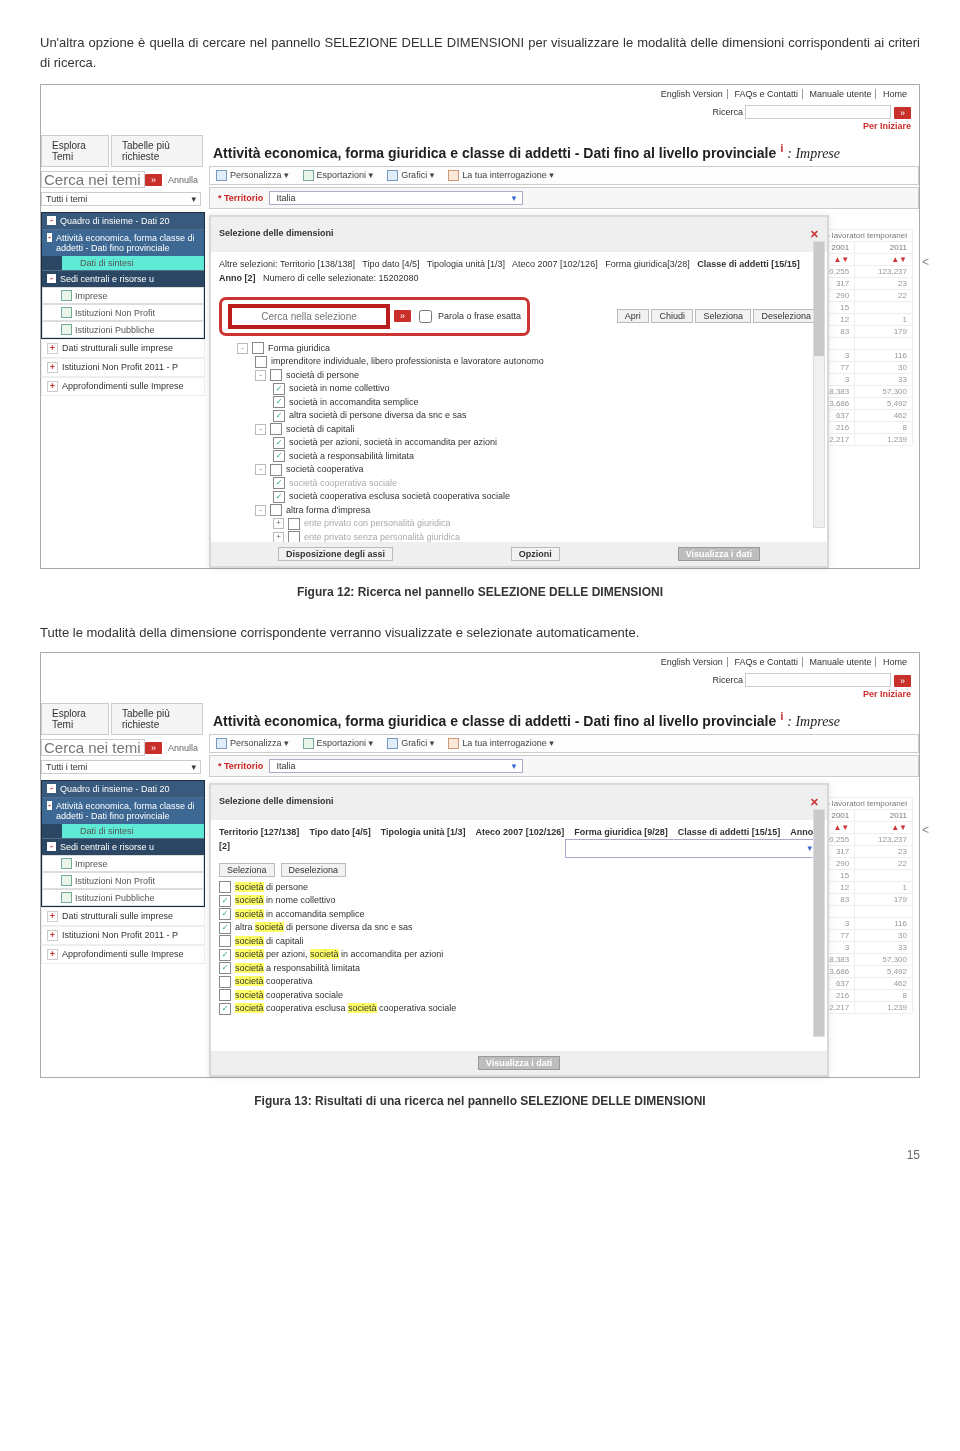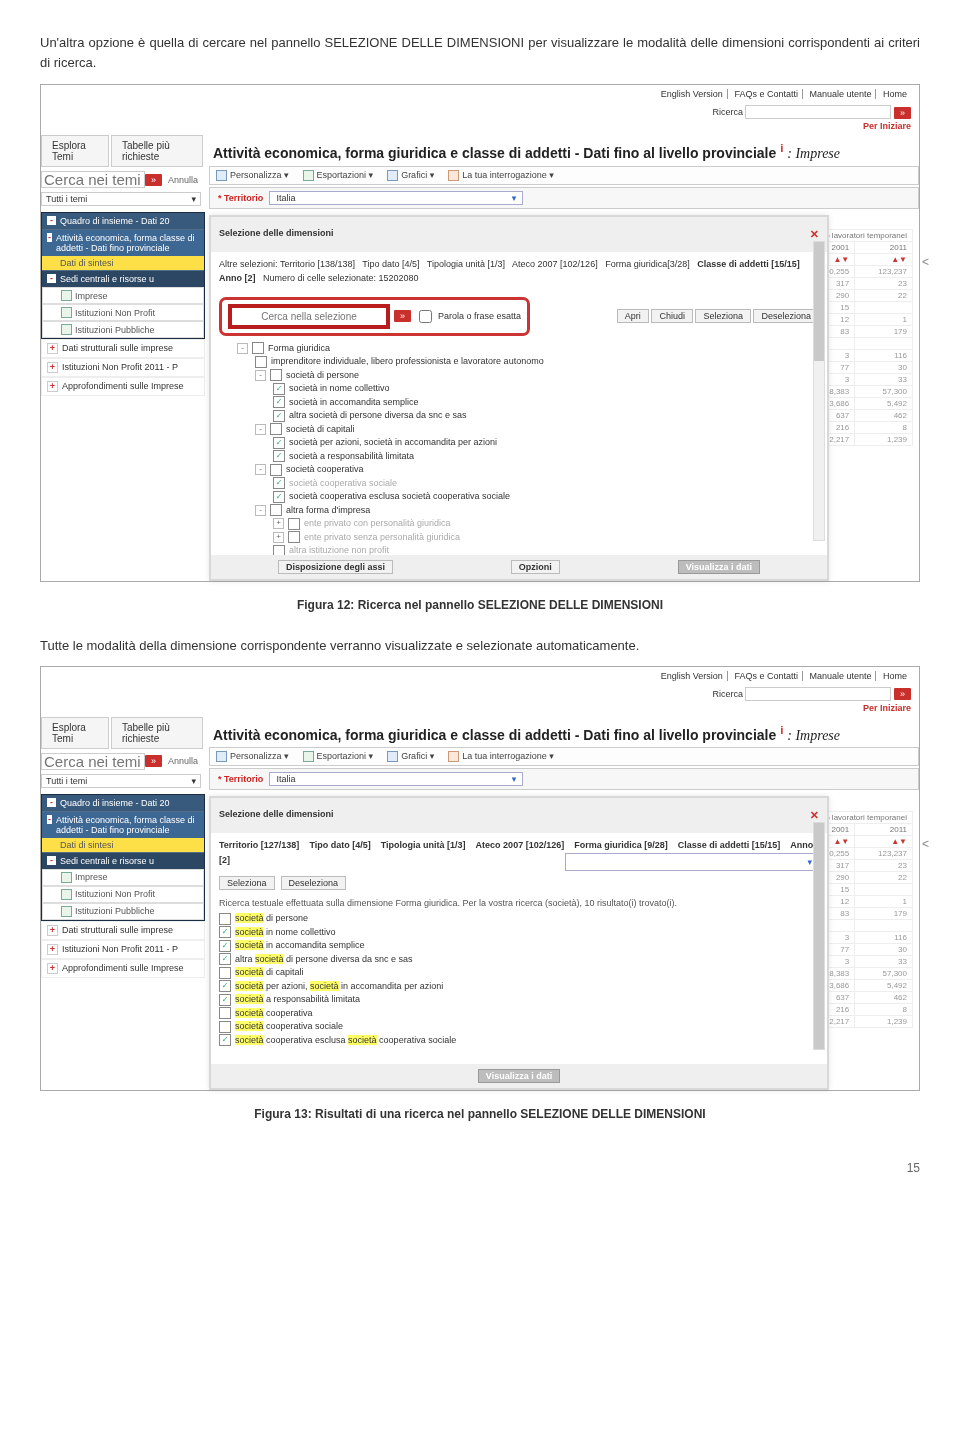--- a/index.html
+++ b/index.html
@@ -27,21 +27,21 @@
 .leftcol { width:164px; }
 .search-temi { display:flex; align-items:center; margin:4px 0; }
 .search-temi input { width:98px; border:1px solid #ccc; font-size:15px; height:13px; }
 .annulla { font-size:9px; color:#666; padding-left:6px; }
 .tuttitemi { border:1px solid #ccc; width:150px; padding:1px 4px; font-size:9px; display:flex; justify-content:space-between; }
 .navbox { background:#2c4763; color:#fff; font-size:9px; margin-top:6px; border:1px solid #1a2d42; }
 .navbox .hdr { background:#385a7c; padding:3px 5px; display:flex; }
 .navbox .minus { color:#c33; background:#fff; width:9px; height:9px; text-align:center; line-height:9px; margin-right:4px; font-weight:bold; }
 .navbox .row { padding:3px 5px; display:flex; background:#2c4763; border-top:1px solid #526d87; }
 .navbox .row.sel { background:#3e6894; }
-.navbox .sub { background:#fde047; color:#555; padding:2px 5px 2px 18px; }
+.navbox .sub { background:#5eead4; color:#555; padding:2px 5px 2px 18px;margin-left:20px; }
 .navbox .sub2 { background:#fff; border:1px solid #ddd; color:#555; padding:2px 17px 2px 18px; display:flex; align-items:center; }
 .navbox2 { font-size:9px; }
 .navbox2 .row { background:#fff; border:1px solid #eee; padding:3px 5px; display:flex; }
 .navbox2 .plus { color:#c33; width:9px; height:9px; border:1px solid #ccc; text-align:center; line-height:8px; margin-right:4px; font-weight:bold; }
 .rightcol { flex:1; position:relative; padding-left:4px; }
 .page-title { font-size:14px; font-weight:bold; color:#222; padding:6px 4px 2px; }
 .page-title .i { color:#c33; }
 .page-title em { font-family:Georgia,serif; font-style:italic; font-weight:normal; }
 .bgtable { position:absolute; right:6px; top:94px; font-size:8px; color:#999; }
 .bgtable table { border-collapse:collapse; }
@@ -370,24 +370,20 @@
               <span class="cbx"></span>
               <span class="lbl">ente privato con personalità giuridica</span>
             </div>
             <div class="ln ind3 grey">
               <span class="exp">+</span>
               <span class="cbx"></span>
               <span class="lbl">ente privato senza personalità giuridica</span>
             </div>
             <div class="ln ind3 grey">
               <span class="cbx"></span>
-              <span class="lbl">altra istituzione non profit</span>
-            </div>
-            <div class="ln ind3 grey">
-              <span class="cbx"></span>
               <span class="lbl">organo costituzionale o a rilevanza costituzionale e amministrazione dello Stato</span>
             </div>
           </div>
         <div class="footer">
           <span class="btn-sm">Disposizione degli assi</span>
           <span class="btn-sm">Opzioni</span>
           <span class="btn-sm primary">Visualizza i dati</span>
         </div>
       </div>
     </div>
@@ -602,21 +598,20 @@
           <span class="dim active">Anno [2]</span>
           <span style="float:right" class="dropdown">
               <span></span>
               <span class="arr">▾</span>
             </span>
         </div>
         <div class="sel-desel">
           <span class="btn-sm">Seleziona</span>
           <span class="btn-sm">Deseleziona</span>
         </div>
-        <div class="resultline">Ricerca testuale effettuata sulla dimensione Forma giuridica. Per la vostra ricerca (società), 10 risultato(i) trovato(i).</div>
         <div class="tree" id="tree2">
             <div class="ln">
               <span class="cbx"></span>
               <span class="lbl"><span class="hl">società</span> di persone</span>
             </div>
             <div class="ln">
               <span class="cbx">✓</span>
               <span class="lbl"><span class="hl">società</span> in nome collettivo</span>
             </div>
             <div class="ln">

